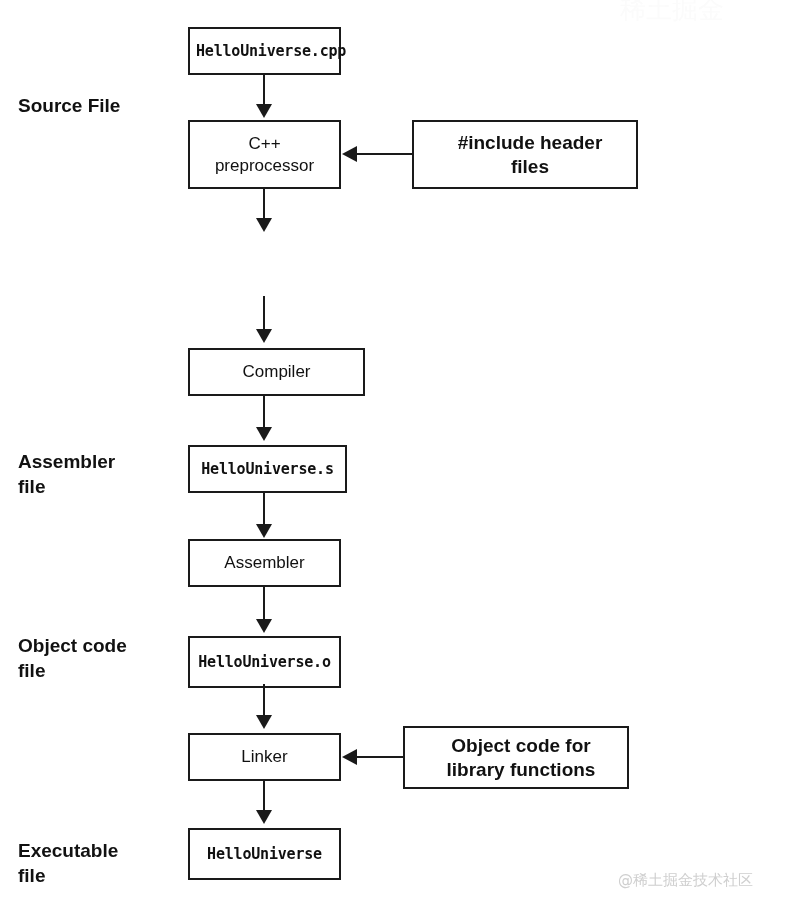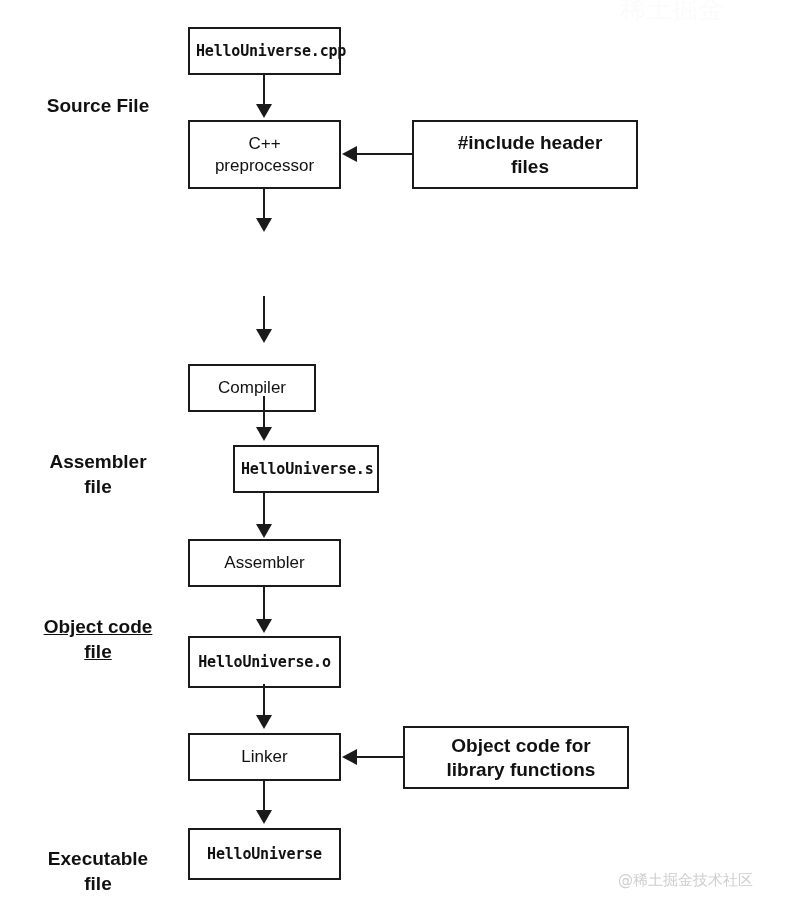--- a/index.html
+++ b/index.html
@@ -54,21 +54,21 @@
     padding-left: 16px;
   }
 
   
   .stage-label {
     position: absolute;
     font-family: "Liberation Sans", sans-serif;
     font-weight: 700;
     font-size: 19px;
     color: #111111;
-    text-align: center;
+    text-align: left;
     line-height: 1.3;
     white-space: pre-line;
     width: 160px;
     left: 18px;
   }
 
   
   .vline {
     position: absolute;
     width: 2px;
@@ -117,24 +117,24 @@
 </head>
 <body>
 
 <div id="canvas">
 
   <div class="stage-label" style="top:94px;">Source File</div>
 
   <div class="stage-label" style="top:450px;">Assembler
 file</div>
 
-  <div class="stage-label" style="top:615px;text-decoration:underline;">Object code
+  <div class="stage-label" style="top:634px;">Object code
 file</div>
 
-  <div class="stage-label" style="top:839px;margin-top:8px;">Executable
+  <div class="stage-label" style="top:839px;">Executable
 file</div>
 
   <div class="node" style="left:188px; top:27px; width:153px; height:48px;">
     <span class="node-label mono">HelloUniverse.cpp</span>
   </div>
 
   <div class="vline" style="left:263px; top:75px; height:33px;"></div>
   <div class="arrow-down" style="left:256px; top:104px;"></div>
 
   <div class="node" style="left:188px; top:120px; width:153px; height:69px;">
@@ -150,28 +150,28 @@
   <div class="hline" style="left:356px; top:153px; width:58px;"></div>
   <div class="arrow-left" style="left:342px; top:146px;"></div>
 
   <div class="vline" style="left:263px; top:189px; height:33px;"></div>
   <div class="arrow-down" style="left:256px; top:218px;"></div>
 
 
   <div class="vline" style="left:263px; top:296px; height:37px;"></div>
   <div class="arrow-down" style="left:256px; top:329px;"></div>
 
-  <div class="node" style="left:188px; top:348px; width:128px; height:48px;margin-top:16px;">
+  <div class="node" style="left:188px; top:348px; width:177px; height:48px;">
     <span class="node-label sans">Compiler</span>
   </div>
 
   <div class="vline" style="left:263px; top:396px; height:35px;"></div>
   <div class="arrow-down" style="left:256px; top:427px;"></div>
 
-  <div class="node" style="left:188px; top:445px; width:146px; height:48px;margin-left:45px;">
+  <div class="node" style="left:188px; top:445px; width:159px; height:48px;">
     <span class="node-label mono">HelloUniverse.s</span>
   </div>
 
   <div class="vline" style="left:263px; top:493px; height:35px;"></div>
   <div class="arrow-down" style="left:256px; top:524px;"></div>
 
   <div class="node" style="left:188px; top:539px; width:153px; height:48px;">
     <span class="node-label sans">Assembler</span>
   </div>
 

